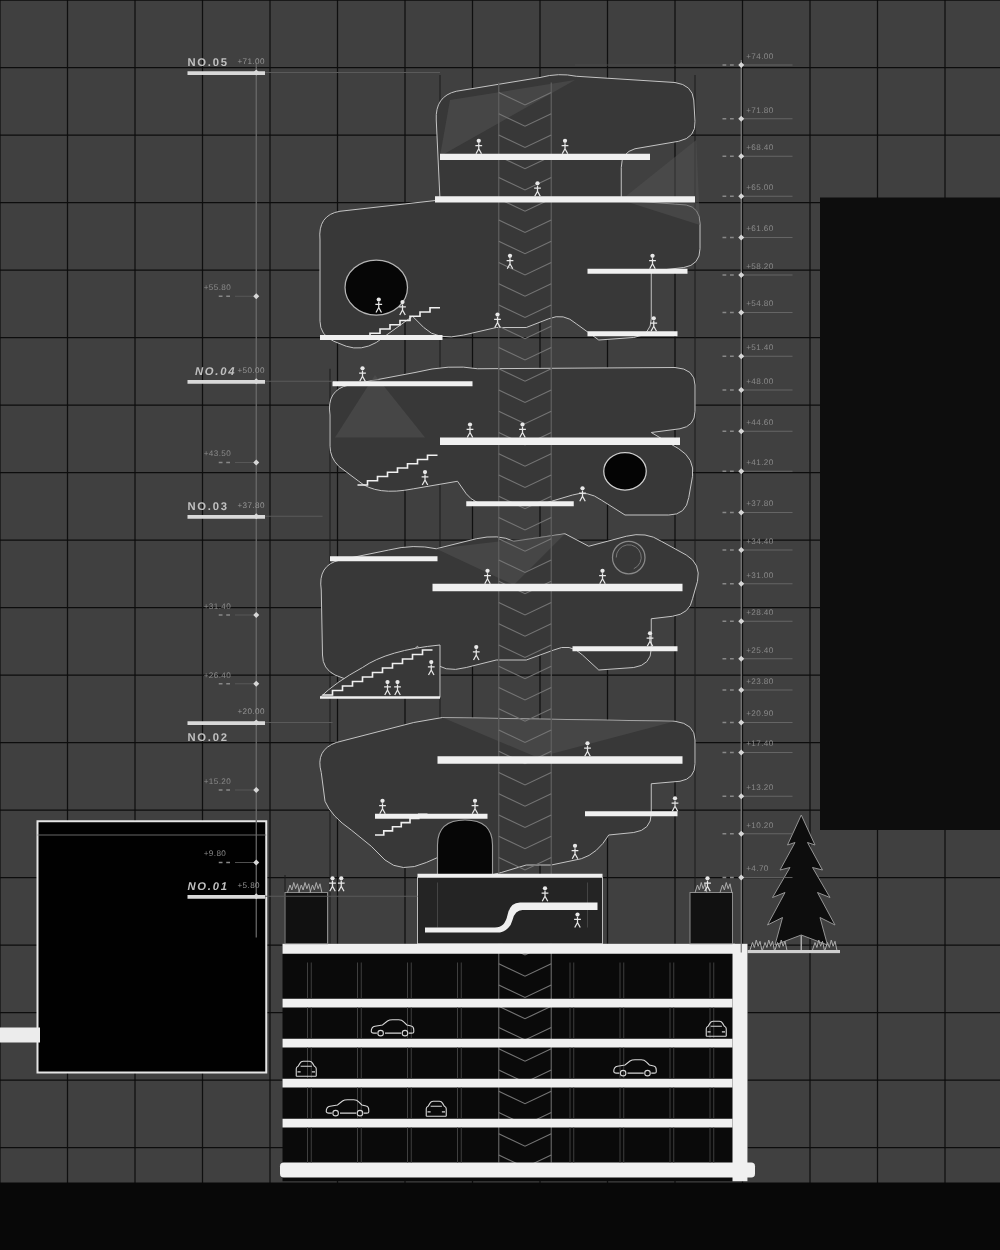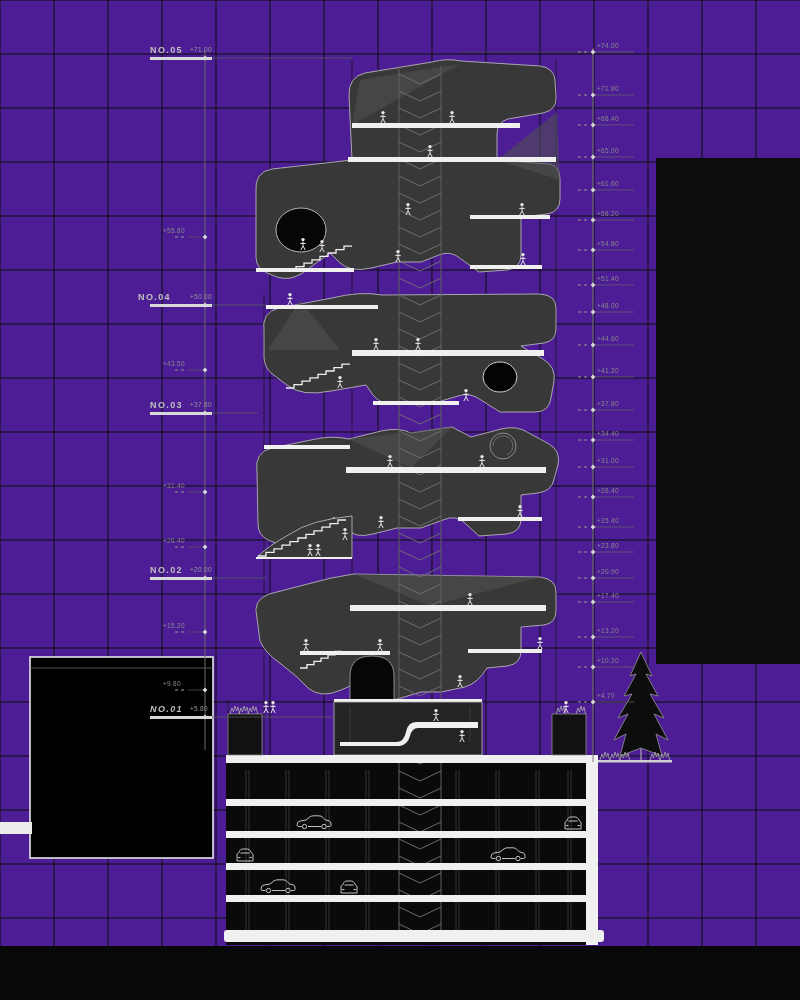--- a/index.html
+++ b/index.html
@@ -1,17 +1,17 @@
 <!DOCTYPE html>
 <html><head>
 <meta charset="utf-8">
 <style>
   html,body{margin:0;padding:0;background:#000;}
   #canvas{
-    position:relative;width:800px;height:1000px;background:#4c1d95;
+    position:relative;width:800px;height:1000px;background:#404040;
     overflow:hidden;font-family:"Liberation Sans",sans-serif;
   }
   #drawing{position:absolute;left:0;top:0;}
   .lbl{
     position:absolute;color:#969696;font-size:6.5px;line-height:8px;
     letter-spacing:.3px;white-space:nowrap;font-family:"Liberation Sans",sans-serif;
   }
   .lbl.dim{color:#8a8a8a;}
   .lvl-name{
     position:absolute;color:#c0c0c0;font-size:9px;font-weight:bold;
@@ -500,27 +500,27 @@
         <rect x="578" y="701.4" width="3" height="1.2" fill="#888"></rect>
         <rect x="584" y="701.4" width="3" height="1.2" fill="#888"></rect>
         <rect x="-1.7" y="-1.7" width="3.4" height="3.4" fill="#d6d6d6" transform="translate(593,702) rotate(45)"></rect>
       </g>
 </svg>
 
 <div id="labels">
       <div class="lvl-name" style="left: 150px; top: 45px;">NO.05</div>
       <div class="lvl-bar" style="left: 150px; top: 57px;"></div>
       <div class="lbl" style="left: 190px; top: 46px;">+71.00</div>
-      <div class="lvl-name" style="left: 138px; top: 292px;">NO.04</div>
+      <div class="lvl-name" style="left: 156px; top: 292px; font-style: italic;">NO.04</div>
       <div class="lvl-bar" style="left: 150px; top: 304px;"></div>
       <div class="lbl" style="left: 190px; top: 293px;">+50.00</div>
       <div class="lvl-name" style="left: 150px; top: 400px;">NO.03</div>
       <div class="lvl-bar" style="left: 150px; top: 412px;"></div>
       <div class="lbl" style="left: 190px; top: 401px;">+37.80</div>
-      <div class="lvl-name" style="left: 150px; top: 565px;">NO.02</div>
+      <div class="lvl-name" style="left: 150px; top: 585px;">NO.02</div>
       <div class="lvl-bar" style="left: 150px; top: 577px;"></div>
       <div class="lbl" style="left: 190px; top: 566px;">+20.00</div>
       <div class="lvl-name" style="left: 150px; top: 704px; font-style: italic;">NO.01</div>
       <div class="lvl-bar" style="left: 150px; top: 716px;"></div>
       <div class="lbl" style="left: 190px; top: 705px;">+5.80</div>
       <div class="lbl dim" style="left: 163px; top: 227px;">+55.80</div>
       <div class="lbl dim" style="left: 163px; top: 360px;">+43.50</div>
       <div class="lbl dim" style="left: 163px; top: 482px;">+31.40</div>
       <div class="lbl dim" style="left: 163px; top: 537px;">+26.40</div>
       <div class="lbl dim" style="left: 163px; top: 622px;">+15.20</div>

